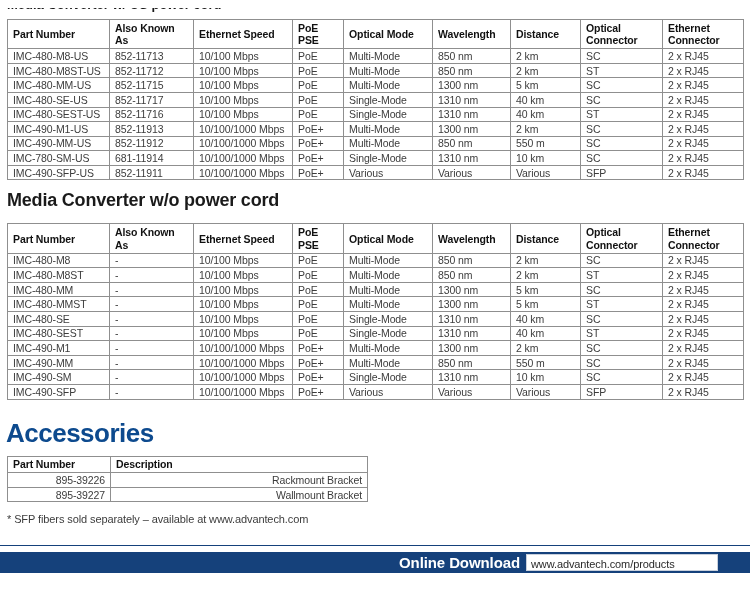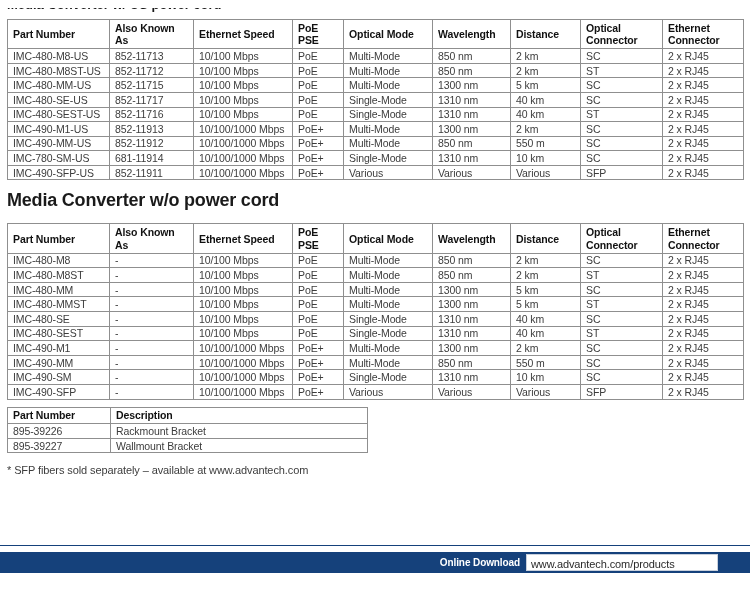--- a/index.html
+++ b/index.html
@@ -50,36 +50,36 @@
   table.acc{
     border-collapse:collapse;width:360px;table-layout:fixed;
     margin-top:7px;font-size:10.5px;letter-spacing:-0.1px;
     border:1px solid #5a5a5a;
   }
   table.acc th{
     border:1px solid #8f8f8f;text-align:left;font-weight:bold;color:#111;
     padding:1px 5px;height:13.6px;line-height:12px;font-size:10.5px;
   }
   table.acc td{
-    border:1px solid #8f8f8f;text-align:left;color:#3c3c3c;
+    border:1px solid #8f8f8f;text-align:right;color:#3c3c3c;
     padding:0 5px;height:13.6px;line-height:12px;
   }
   .footnote{
     margin-top:11px;font-size:11px;color:#3c3c3c;letter-spacing:-0.1px;
   }
   .footer-rule{
     position:absolute;left:0;top:545px;width:750px;height:1px;background:#15417b;
   }
   .footer-bar{
     position:absolute;left:0;top:552px;width:750px;height:21px;background:#15417b;
     display:flex;align-items:center;justify-content:flex-end;
     box-sizing:border-box;padding-right:32px;
   }
   .footer-label{
-    color:#ffffff;font-weight:bold;font-size:10px;margin-right:6px;
+    color:#ffffff;font-weight:bold;font-size:15px;margin-right:6px;
     letter-spacing:-0.1px;white-space:nowrap;
   }
   .footer-urlbox{
     background:#ffffff;border:1px solid #c8d0dc;
     width:182px;height:15px;display:flex;align-items:flex-end;
     padding:0 4px;
   }
   .footer-urlbox span{
     font-size:11px;color:#2a2a2a;letter-spacing:-0.1px;white-space:nowrap;
   }
@@ -355,20 +355,21 @@
           <td>PoE+</td>
           <td>Various</td>
           <td>Various</td>
           <td>Various</td>
           <td>SFP</td>
           <td>2 x RJ45</td>
         </tr>
       </tbody>
   </table>
 
+  <div class="accessories-heading">Accessories</div>
 
   <table class="acc">
     <colgroup>
       <col style="width:103px">
         <col style="width:257px">
     </colgroup>
     <thead>
       <tr>
           <th>Part Number</th>
           <th>Description</th>

